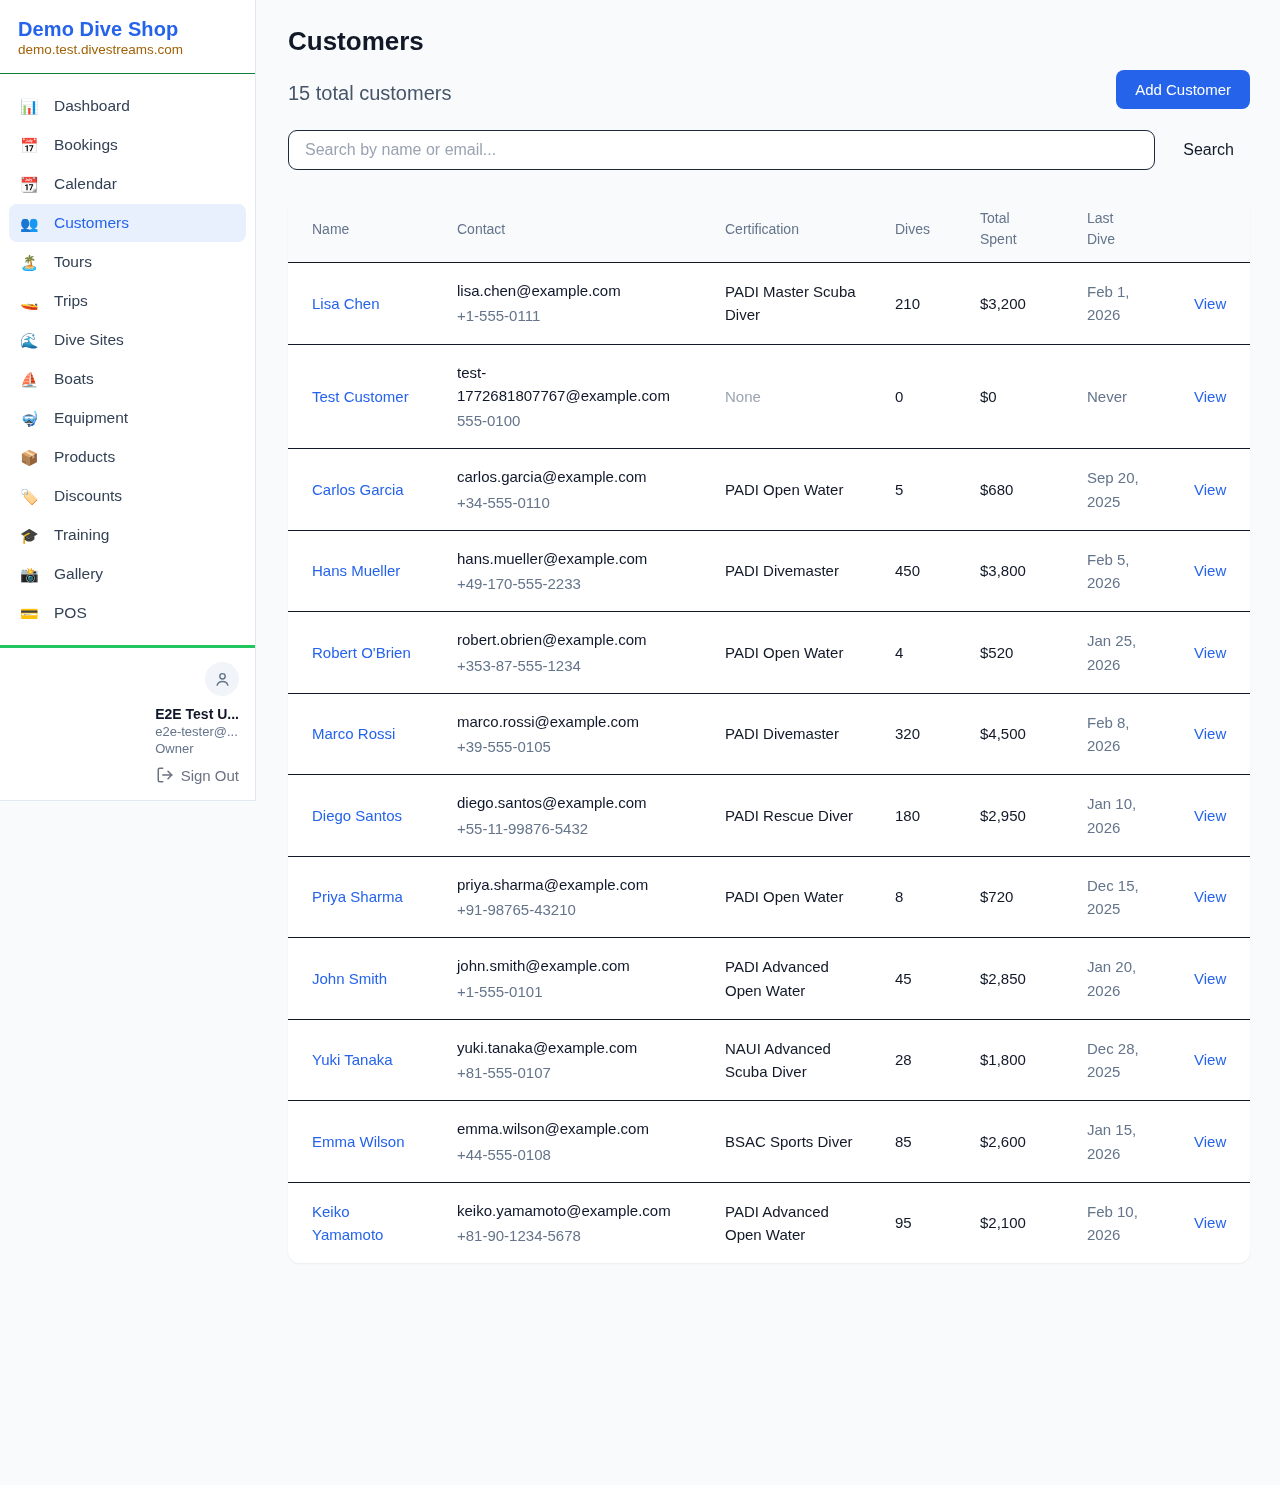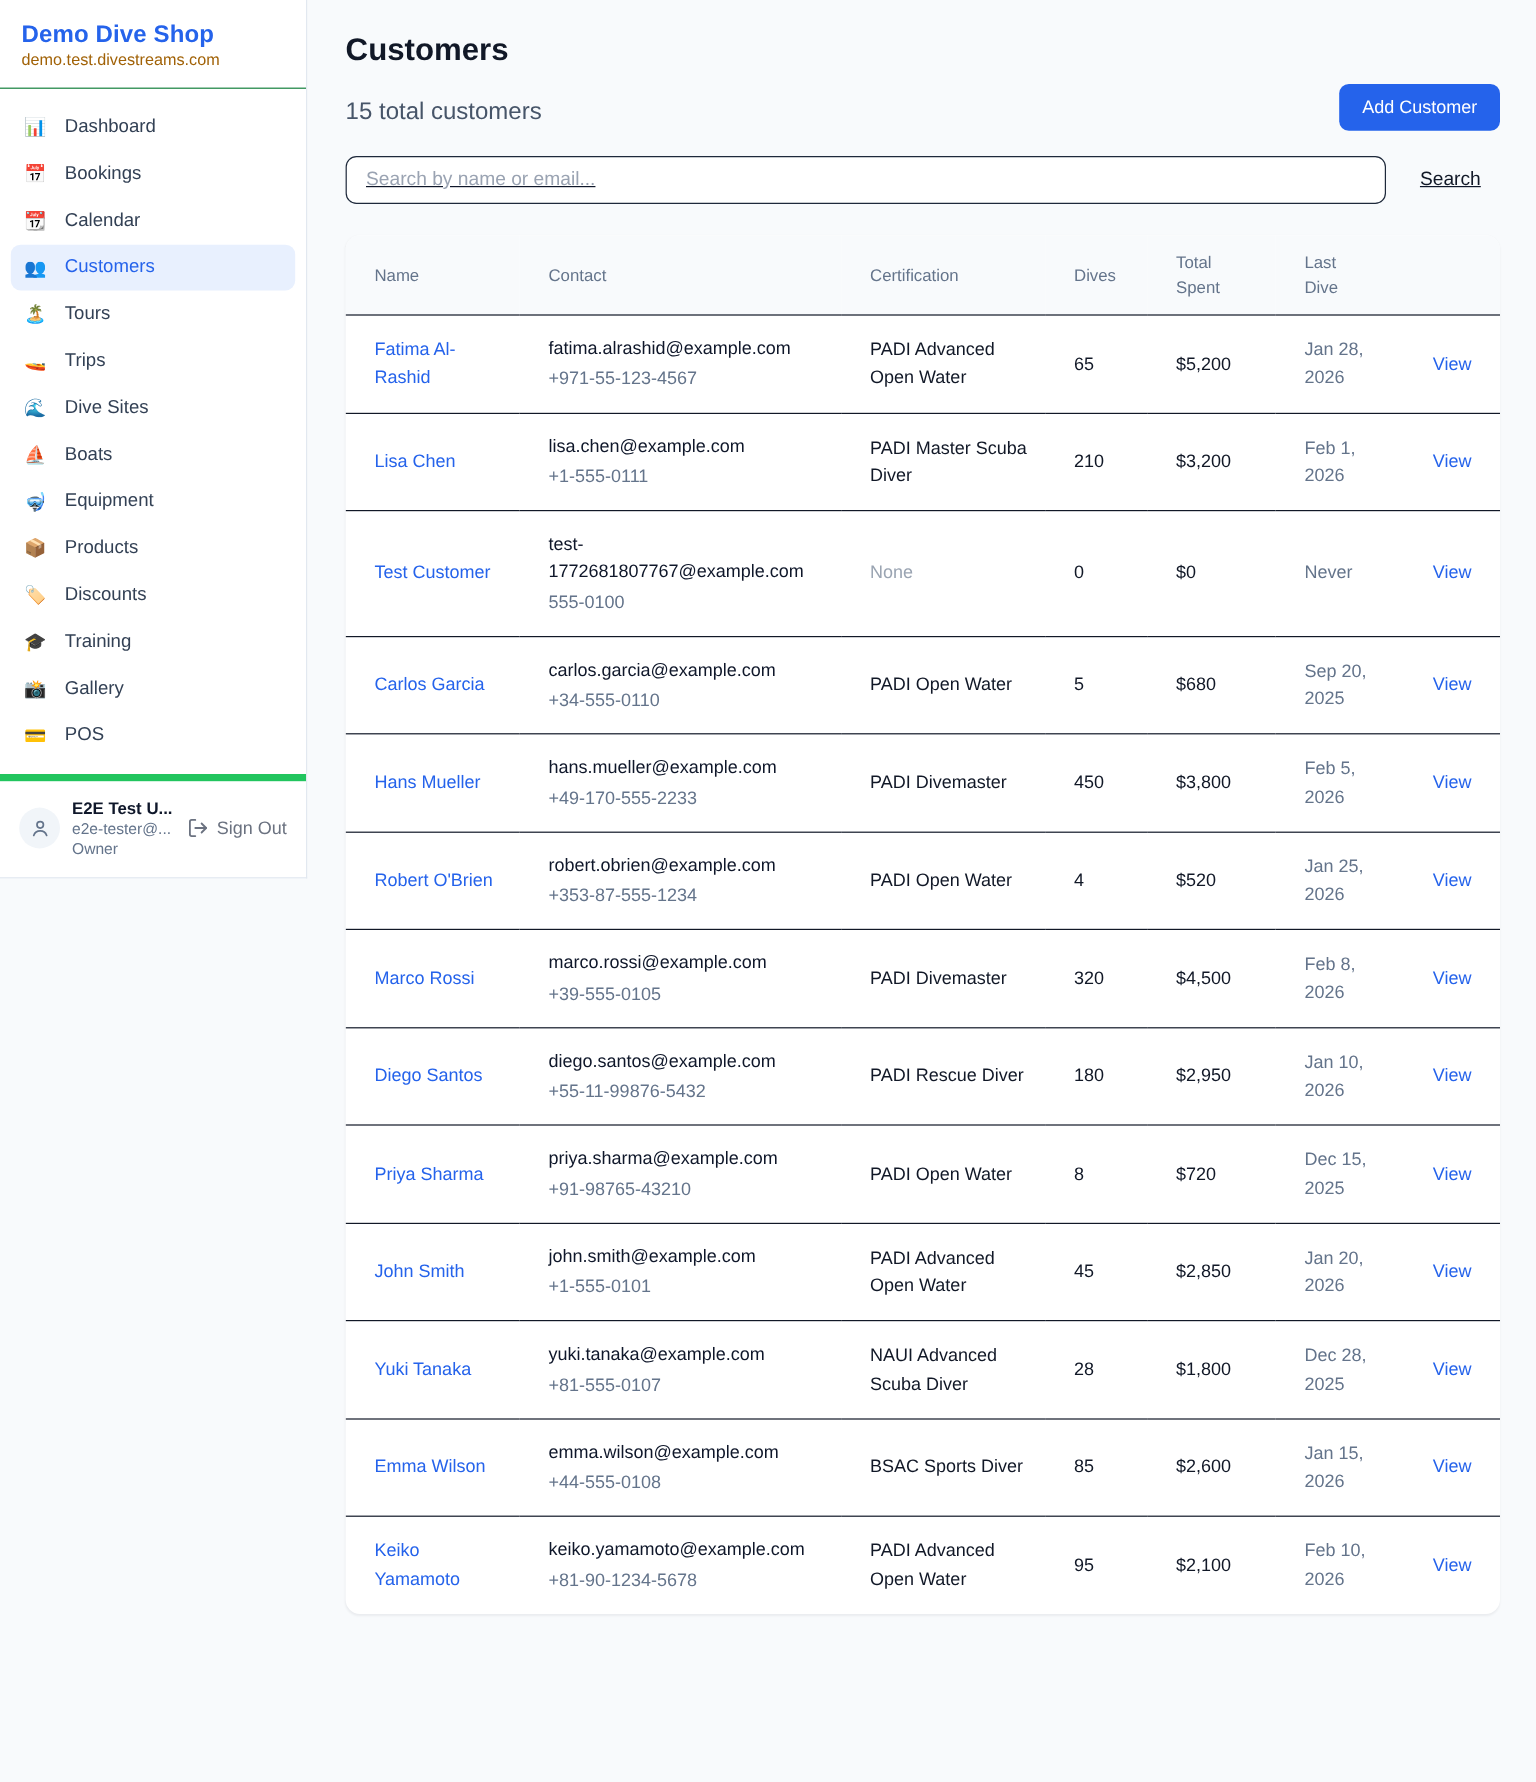--- a/index.html
+++ b/index.html
@@ -28,23 +28,23 @@
   .nav-item {
     display: flex; align-items: center; gap: 13px;
     padding: 10px 10px; margin: 1px 0;
     border-radius: 8px;
     color: #334155; font-size: 15.5px;
     cursor: pointer;
   }
   .nav-item.active { background: #e8f0fe; color: #2563eb; }
   .nav-icon { width: 22px; text-align: center; font-size: 15px; line-height: 1; }
   .user-section {
-    border-top: 6px solid #22c55e;
+    border-top: 3px solid #22c55e;
     padding: 14px 16px 16px 16px;
-    display: flex; align-items: center; gap: 10px;
+    display: flex; align-items: flex-end; gap: 10px; flex-direction: column;
   }
   .avatar {
     width: 34px; height: 34px; flex: 0 0 34px;
     background: #f1f5f9; border-radius: 50%;
     display: flex; align-items: center; justify-content: center;
   }
   .user-meta { flex: 1; min-width: 0; }
   .user-name { font-size: 14px; font-weight: 700; color: #0f172a; white-space: nowrap; }
   .user-email, .user-role { font-size: 13px; color: #64748b; margin-top: 2px; white-space: nowrap; }
   .signout {
@@ -56,21 +56,21 @@
   .main { flex: 1; padding: 26px 30px 28px 32px; }
   .page-header { display: flex; justify-content: space-between; align-items: flex-start; }
   .page-title { font-size: 26px; font-weight: 700; color: #111827; }
   .page-subtitle { font-size: 20px; color: #475569; margin-top: 25px; }
   .btn-primary {
     background: #2563eb; color: #ffffff; border: none;
     font-family: inherit; font-size: 15px; font-weight: 500;
     padding: 11px 19px; border-radius: 8px; cursor: pointer; margin-top: 44px;
   }
 
-  .search-row { display: flex; align-items: center; margin-top: 21px; text-decoration: underline; }
+  .search-row { display: flex; align-items: center; margin-top: 21px; }
   .search-input {
     flex: 1; height: 40px;
     border: 1px solid #1e293b; border-radius: 9px;
     padding: 0 16px; font-family: inherit; font-size: 16px; color: #0f172a;
     background: #ffffff; outline: none;
   }
   .search-input::placeholder { color: #9aa3b2; }
   .search-btn {
     background: none; border: none; font-family: inherit;
     font-size: 16px; color: #111827; margin-left: 28px; margin-right: 16px; cursor: pointer;
@@ -253,32 +253,20 @@
             <th><span>Name</span></th>
             <th><span>Contact</span></th>
             <th><span>Certification</span></th>
             <th><span>Dives</span></th>
             <th><span class="th-narrow">Total Spent</span></th>
             <th><span class="th-narrow">Last Dive</span></th>
             <th></th>
           </tr>
       </thead>
       <tbody id="table-body">
-  <tr>
-    <td class="name"><a href="#">Fatima Al-Rashid</a></td>
-    <td class="contact">
-      <div class="email">fatima.alrashid@example.com</div>
-      <div class="phone">+971-55-123-4567</div>
-    </td>
-    <td class="cert">PADI Advanced Open Water</td>
-    <td class="dives">65</td>
-    <td class="spent">$5,200</td>
-    <td class="last">Jan 28, 2026</td>
-    <td class="action"><a href="#">View</a></td>
-  </tr>
 
 
   <tr>
     <td class="name"><a href="#">Lisa Chen</a></td>
     <td class="contact">
       <div class="email">lisa.chen@example.com</div>
       <div class="phone">+1-555-0111</div>
     </td>
     <td class="cert">PADI Master Scuba Diver</td>
     <td class="dives">210</td>

